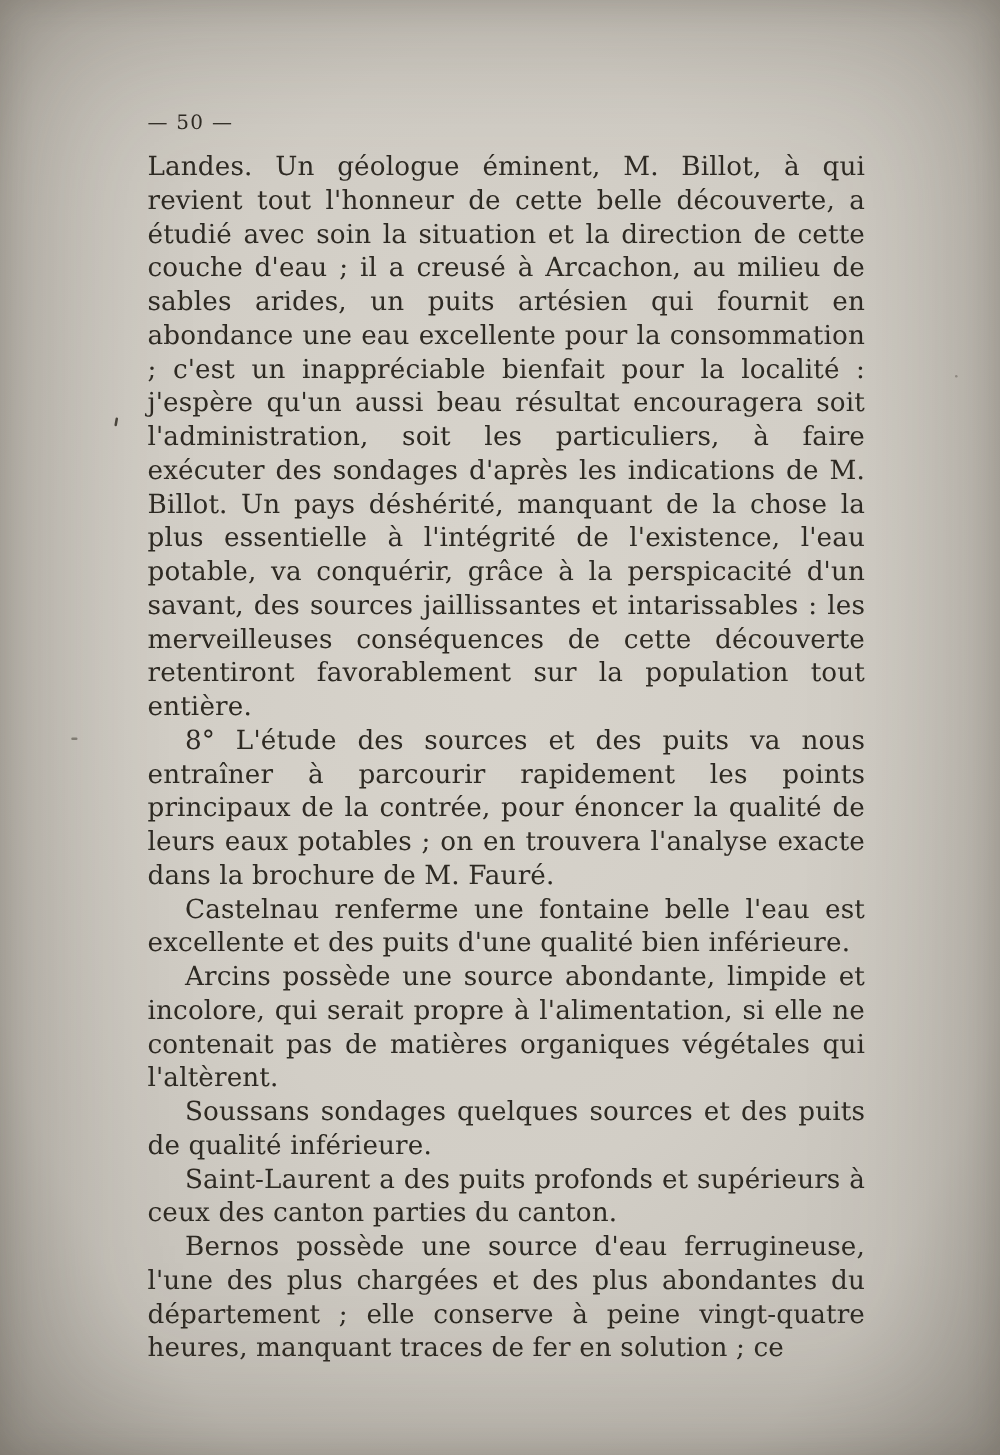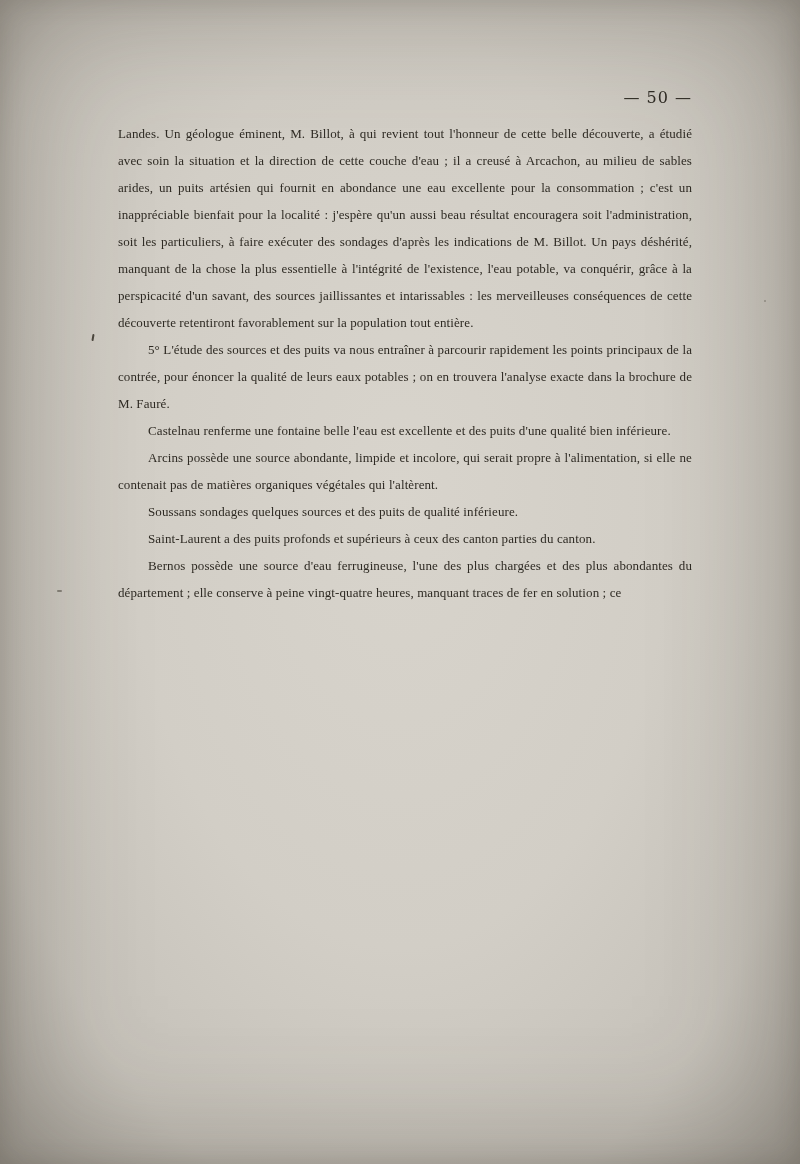--- a/index.html
+++ b/index.html
@@ -16,34 +16,33 @@
     box-shadow: inset 0 0 140px rgba(62, 56, 46, 0.38), inset 0 0 26px rgba(62, 56, 46, 0.18);
     overflow: hidden;
     font-family: "DejaVu Serif", "Liberation Serif", serif;
     color: #2e2a23;
   }
   .page-number {
     position: absolute;
     top: 88px;
     left: 118px;
     width: 574px;
-    text-align: right;
+    text-align: left;
     font-size: 16px;
     letter-spacing: 1px;
   }
   .text-block {
     position: absolute;
     top: 120px;
     left: 118px;
     width: 574px;
-    font-size: 13px;
+    font-size: 21px;
     line-height: 27px;
     text-align: justify;
     letter-spacing: 0.1px;
-    font-family: Liberation Serif, serif;
   }
   .para {
     margin: 0;
     padding: 0;
   }
   .para.indent {
     text-indent: 30px;
   }
   .ink-speck {
     position: absolute;
@@ -56,21 +55,21 @@
 </style>
 </head>
 <body>
 
 <div class="scan">
 
   <div class="page-number">— 50 —</div>
 
   <div class="text-block">
     <p class="para">Landes. Un géologue éminent, M. Billot, à qui revient tout l'honneur de cette belle découverte, a étudié avec soin la situation et la direction de cette couche d'eau ; il a creusé à Arcachon, au milieu de sables arides, un puits artésien qui fournit en abondance une eau excellente pour la consommation ; c'est un inappréciable bienfait pour la localité : j'espère qu'un aussi beau résultat encouragera soit l'administration, soit les particuliers, à faire exécuter des sondages d'après les indications de M. Billot. Un pays déshérité, manquant de la chose la plus essentielle à l'intégrité de l'existence, l'eau potable, va conquérir, grâce à la perspicacité d'un savant, des sources jaillissantes et intarissables : les merveilleuses conséquences de cette découverte retentiront favorablement sur la population tout entière.</p>
-    <p class="para indent">5° L'étude des sources et des puits va nous entraîner à parcourir rapidement les points principaux de la contrée, pour énoncer la qualité de leurs eaux potables ; on en trouvera l'analyse exacte dans la brochure de M. Fauré.</p>
+    <p class="para indent">8° L'étude des sources et des puits va nous entraîner à parcourir rapidement les points principaux de la contrée, pour énoncer la qualité de leurs eaux potables ; on en trouvera l'analyse exacte dans la brochure de M. Fauré.</p>
     <p class="para indent">Castelnau renferme une fontaine belle l'eau est excellente et des puits d'une qualité bien inférieure.</p>
     <p class="para indent">Arcins possède une source abondante, limpide et incolore, qui serait propre à l'alimentation, si elle ne contenait pas de matières organiques végétales qui l'altèrent.</p>
     <p class="para indent">Soussans sondages quelques sources et des puits de qualité inférieure.</p>
     <p class="para indent">Saint-Laurent a des puits profonds et supérieurs à ceux des canton parties du canton.</p>
     <p class="para indent">Bernos possède une source d'eau ferrugineuse, l'une des plus chargées et des plus abondantes du département ; elle conserve à peine vingt-quatre heures, manquant traces de fer en solution ; ce</p>
   </div>
 
   <span class="ink-speck speck-1"></span>
   <span class="ink-speck speck-2"></span>
   <span class="ink-speck speck-3"></span>

